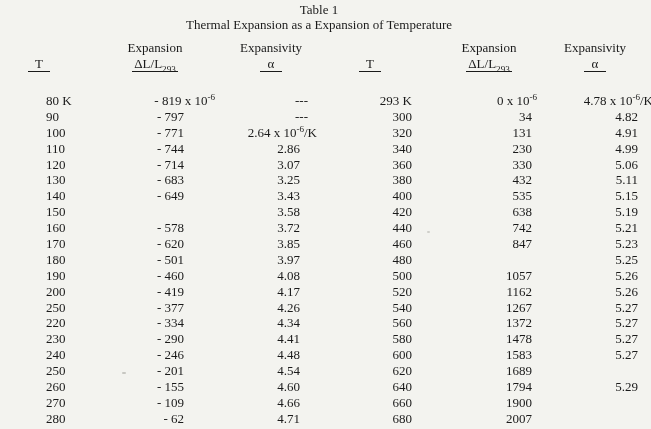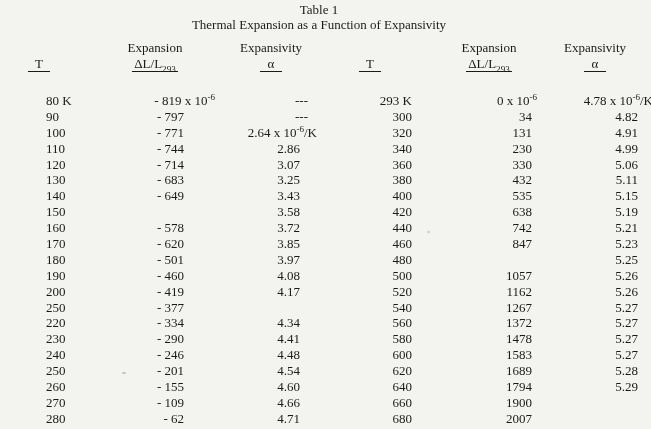--- a/index.html
+++ b/index.html
@@ -58,21 +58,21 @@
   sub{font-size:0.7em;vertical-align:sub;line-height:0;}
 
   .speck{position:absolute;border-radius:1px;}
 </style>
 </head>
 <body>
 
 <div class="page">
 
   <div class="title-line title-1">Table 1</div>
-  <div class="title-line title-2">Thermal Expansion as a Function of Expansivity</div>
+  <div class="title-line title-2">Thermal Expansion as a Expansion of Temperature</div>
 
   <div class="hdr" id="h-t-left">
     <div class="hl"></div>
     <div class="hl"><span class="u u-t">T</span></div>
   </div>
 
   <div class="hdr" id="h-exp-left">
     <div class="hl">Expansion</div>
     <div class="hl"><span class="u u-dl">ΔL/L<sub>293</sub></span></div>
   </div>
@@ -197,20 +197,21 @@
           <div class="c c1">200</div>
           <div class="c c2">- 419</div>
           <div class="c c3">4.17</div>
           <div class="c c4">520</div>
           <div class="c c5">1162</div>
           <div class="c c6">5.26</div>
         </div>
         <div class="row">
           <div class="c c1">250</div>
           <div class="c c2">- 377</div>
+          <div class="c c3">4.26</div>
           <div class="c c4">540</div>
           <div class="c c5">1267</div>
           <div class="c c6">5.27</div>
         </div>
         <div class="row">
           <div class="c c1">220</div>
           <div class="c c2">- 334</div>
           <div class="c c3">4.34</div>
           <div class="c c4">560</div>
           <div class="c c5">1372</div>
@@ -231,21 +232,20 @@
           <div class="c c4">600</div>
           <div class="c c5">1583</div>
           <div class="c c6">5.27</div>
         </div>
         <div class="row">
           <div class="c c1">250</div>
           <div class="c c2">- 201</div>
           <div class="c c3">4.54</div>
           <div class="c c4">620</div>
           <div class="c c5">1689</div>
-          <div class="c c6">5.28</div>
         </div>
         <div class="row">
           <div class="c c1">260</div>
           <div class="c c2">- 155</div>
           <div class="c c3">4.60</div>
           <div class="c c4">640</div>
           <div class="c c5">1794</div>
           <div class="c c6">5.29</div>
         </div>
         <div class="row">

